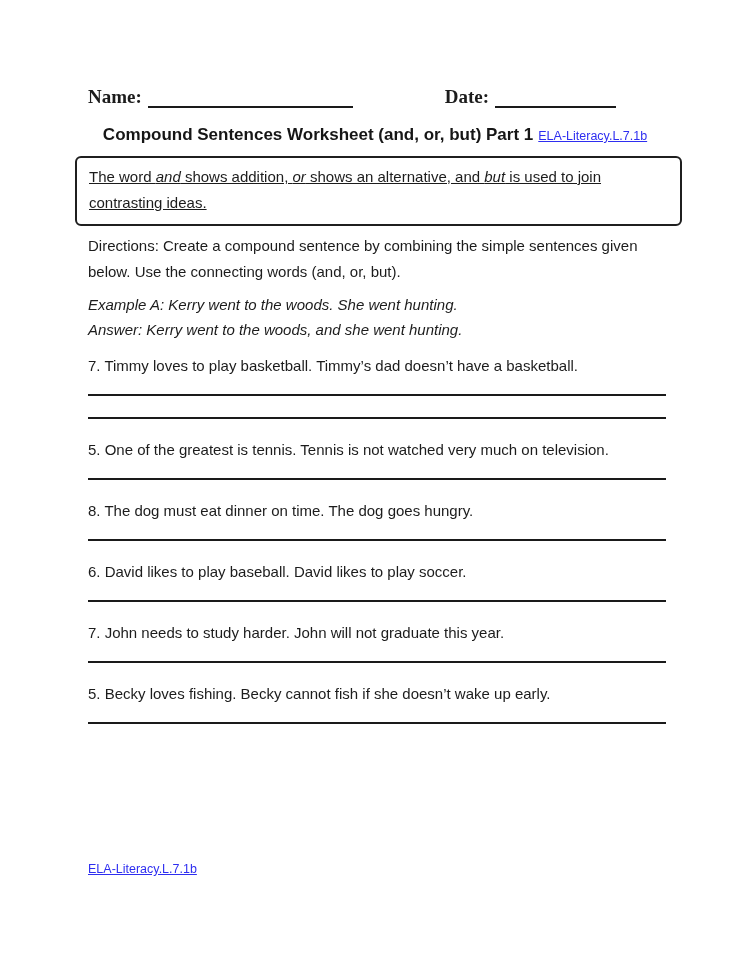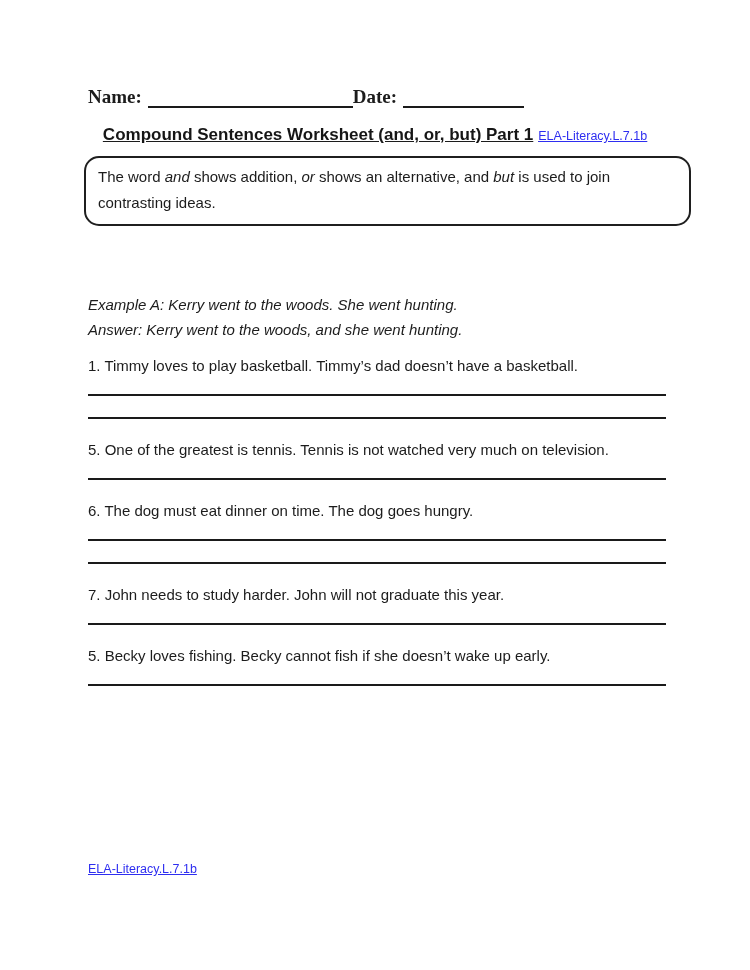--- a/index.html
+++ b/index.html
@@ -26,56 +26,56 @@
     font-weight: bold;
     font-size: 19px;
     line-height: 22px;
     white-space: nowrap;
   }
   .blank {
     border-bottom: 2px solid #1a1a1a;
     height: 19px;
   }
   .name-blank { width: 205px; margin-left: 6px; }
-  .date-label { }
+  .date-label { margin-left: 92px; }
   .date-blank { width: 121px; margin-left: 6px; }
 
   
   .title-row {
     position: absolute;
     top: 125px;
     left: 0;
     width: 100%;
     text-align: center;
     white-space: nowrap;
-    text-decoration: underline;
   }
   .title {
     font-weight: bold;
     font-size: 17px;
     color: #161616;
   }
   .link {
     color: var(--link-color, #2e2ef0);
     text-decoration: underline;
     cursor: pointer;
   }
   .title-link { font-size: 12.5px; margin-left: 5px; }
 
   
   .def-box {
     position: absolute;
     top: 156px;
-    left: 84px;
+    left: 75px;
     width: 579px;
     border: 2px solid #1f1f1f;
-    border-radius: 15px;
+    border-radius: 6px;
     padding: 6px 12px 8px 12px;
     font-size: 15px;
     line-height: 26px;
+    text-decoration: underline;
   }
 
   
   .directions {
     position: absolute;
     top: 233px;
     left: 88px;
     width: 582px;
     font-size: 15px;
     line-height: 25.5px;
@@ -131,48 +131,50 @@
   </div>
 
   <div class="title-row">
     <span class="title">Compound Sentences Worksheet (and, or, but) Part 1</span><a class="link title-link">ELA-Literacy.L.7.1b</a>
   </div>
 
   <div class="def-box">
     <span id="def-text"><span>The word </span><i>and</i><span> shows addition, </span><i>or</i><span> shows an alternative, and </span><i>but</i><span> is used to join contrasting ideas.</span></span>
   </div>
 
+  <div class="directions">Directions: Create a compound sentence by combining the simple sentences given below. Use the connecting words (and, or, but).</div>
 
   <div class="example">
     <div>Example A: Kerry went to the woods. She went hunting.</div>
     <div>Answer: Kerry went to the woods, and she went hunting.</div>
   </div>
 
   <div class="items" id="items">
     <div class="item">
-      <div class="item-text">1. Timmy loves to play basketball. Timmy’s dad doesn’t have a basketball.</div>
+      <div class="item-text">7. Timmy loves to play basketball. Timmy’s dad doesn’t have a basketball.</div>
       <div class="item-line"></div>
     </div>
 
     <div class="item">
       <div class="item-line"></div>
     </div>
 
 
     <div class="item">
       <div class="item-text">5. One of the greatest is tennis. Tennis is not watched very much on television.</div>
       <div class="item-line"></div>
     </div>
 
     <div class="item">
-      <div class="item-text">6. The dog must eat dinner on time. The dog goes hungry.</div>
+      <div class="item-text">8. The dog must eat dinner on time. The dog goes hungry.</div>
       <div class="item-line"></div>
     </div>
 
     <div class="item">
+      <div class="item-text">6. David likes to play baseball. David likes to play soccer.</div>
       <div class="item-line"></div>
     </div>
 
     <div class="item">
       <div class="item-text">7. John needs to study harder. John will not graduate this year.</div>
       <div class="item-line"></div>
     </div>
 
     <div class="item">
       <div class="item-text">5. Becky loves fishing. Becky cannot fish if she doesn’t wake up early.</div>

